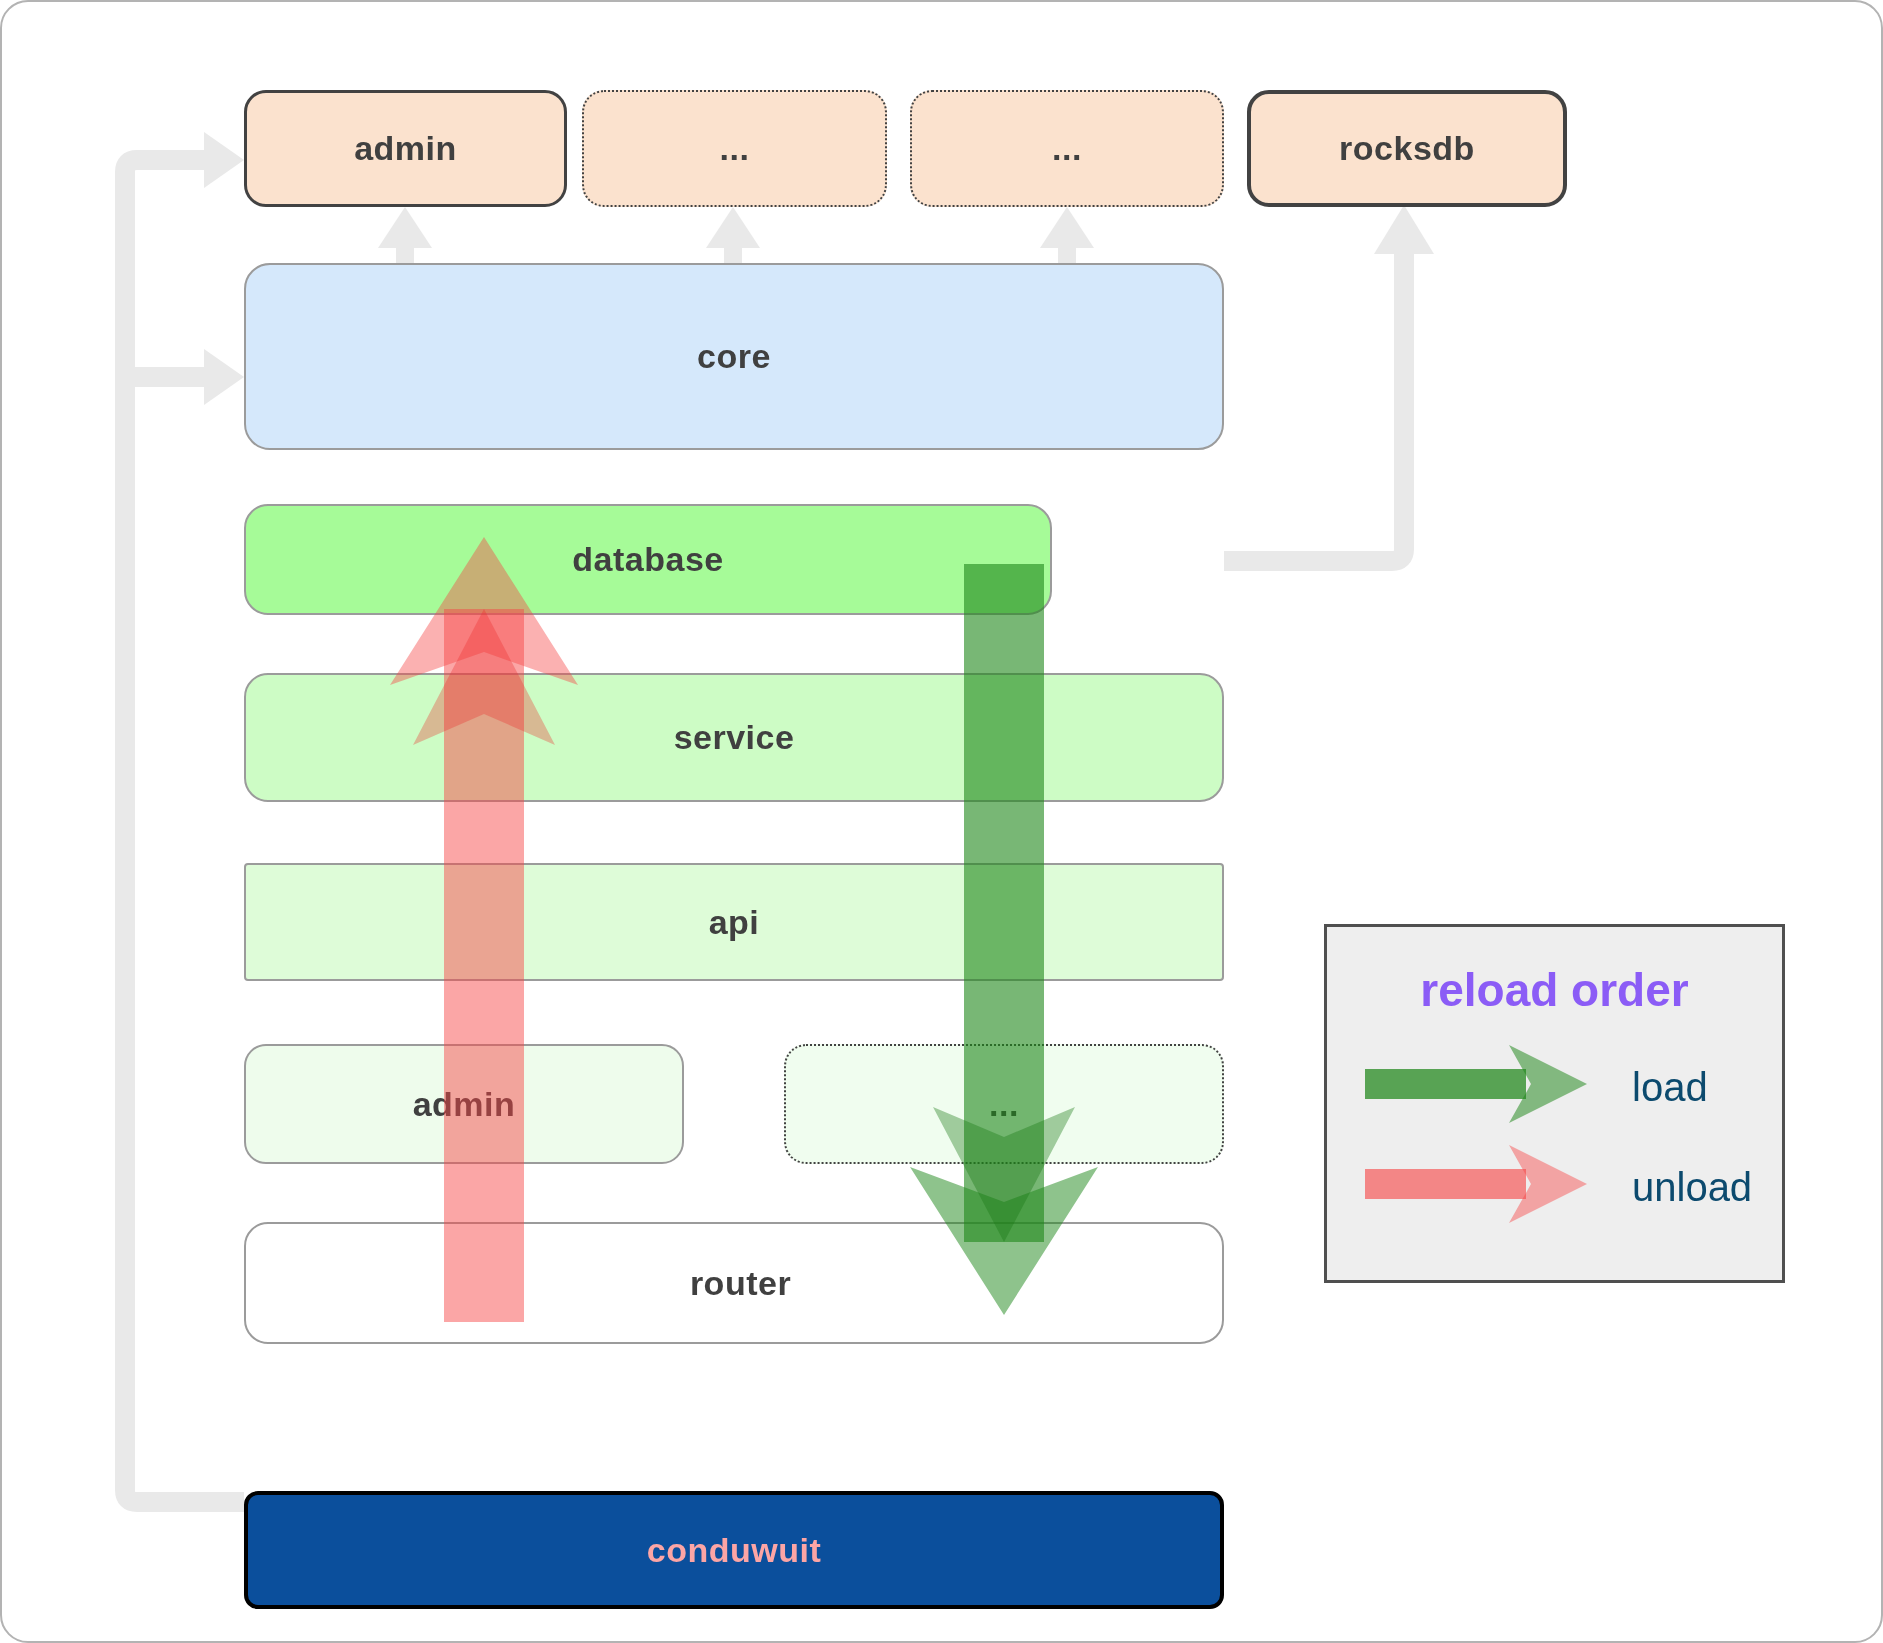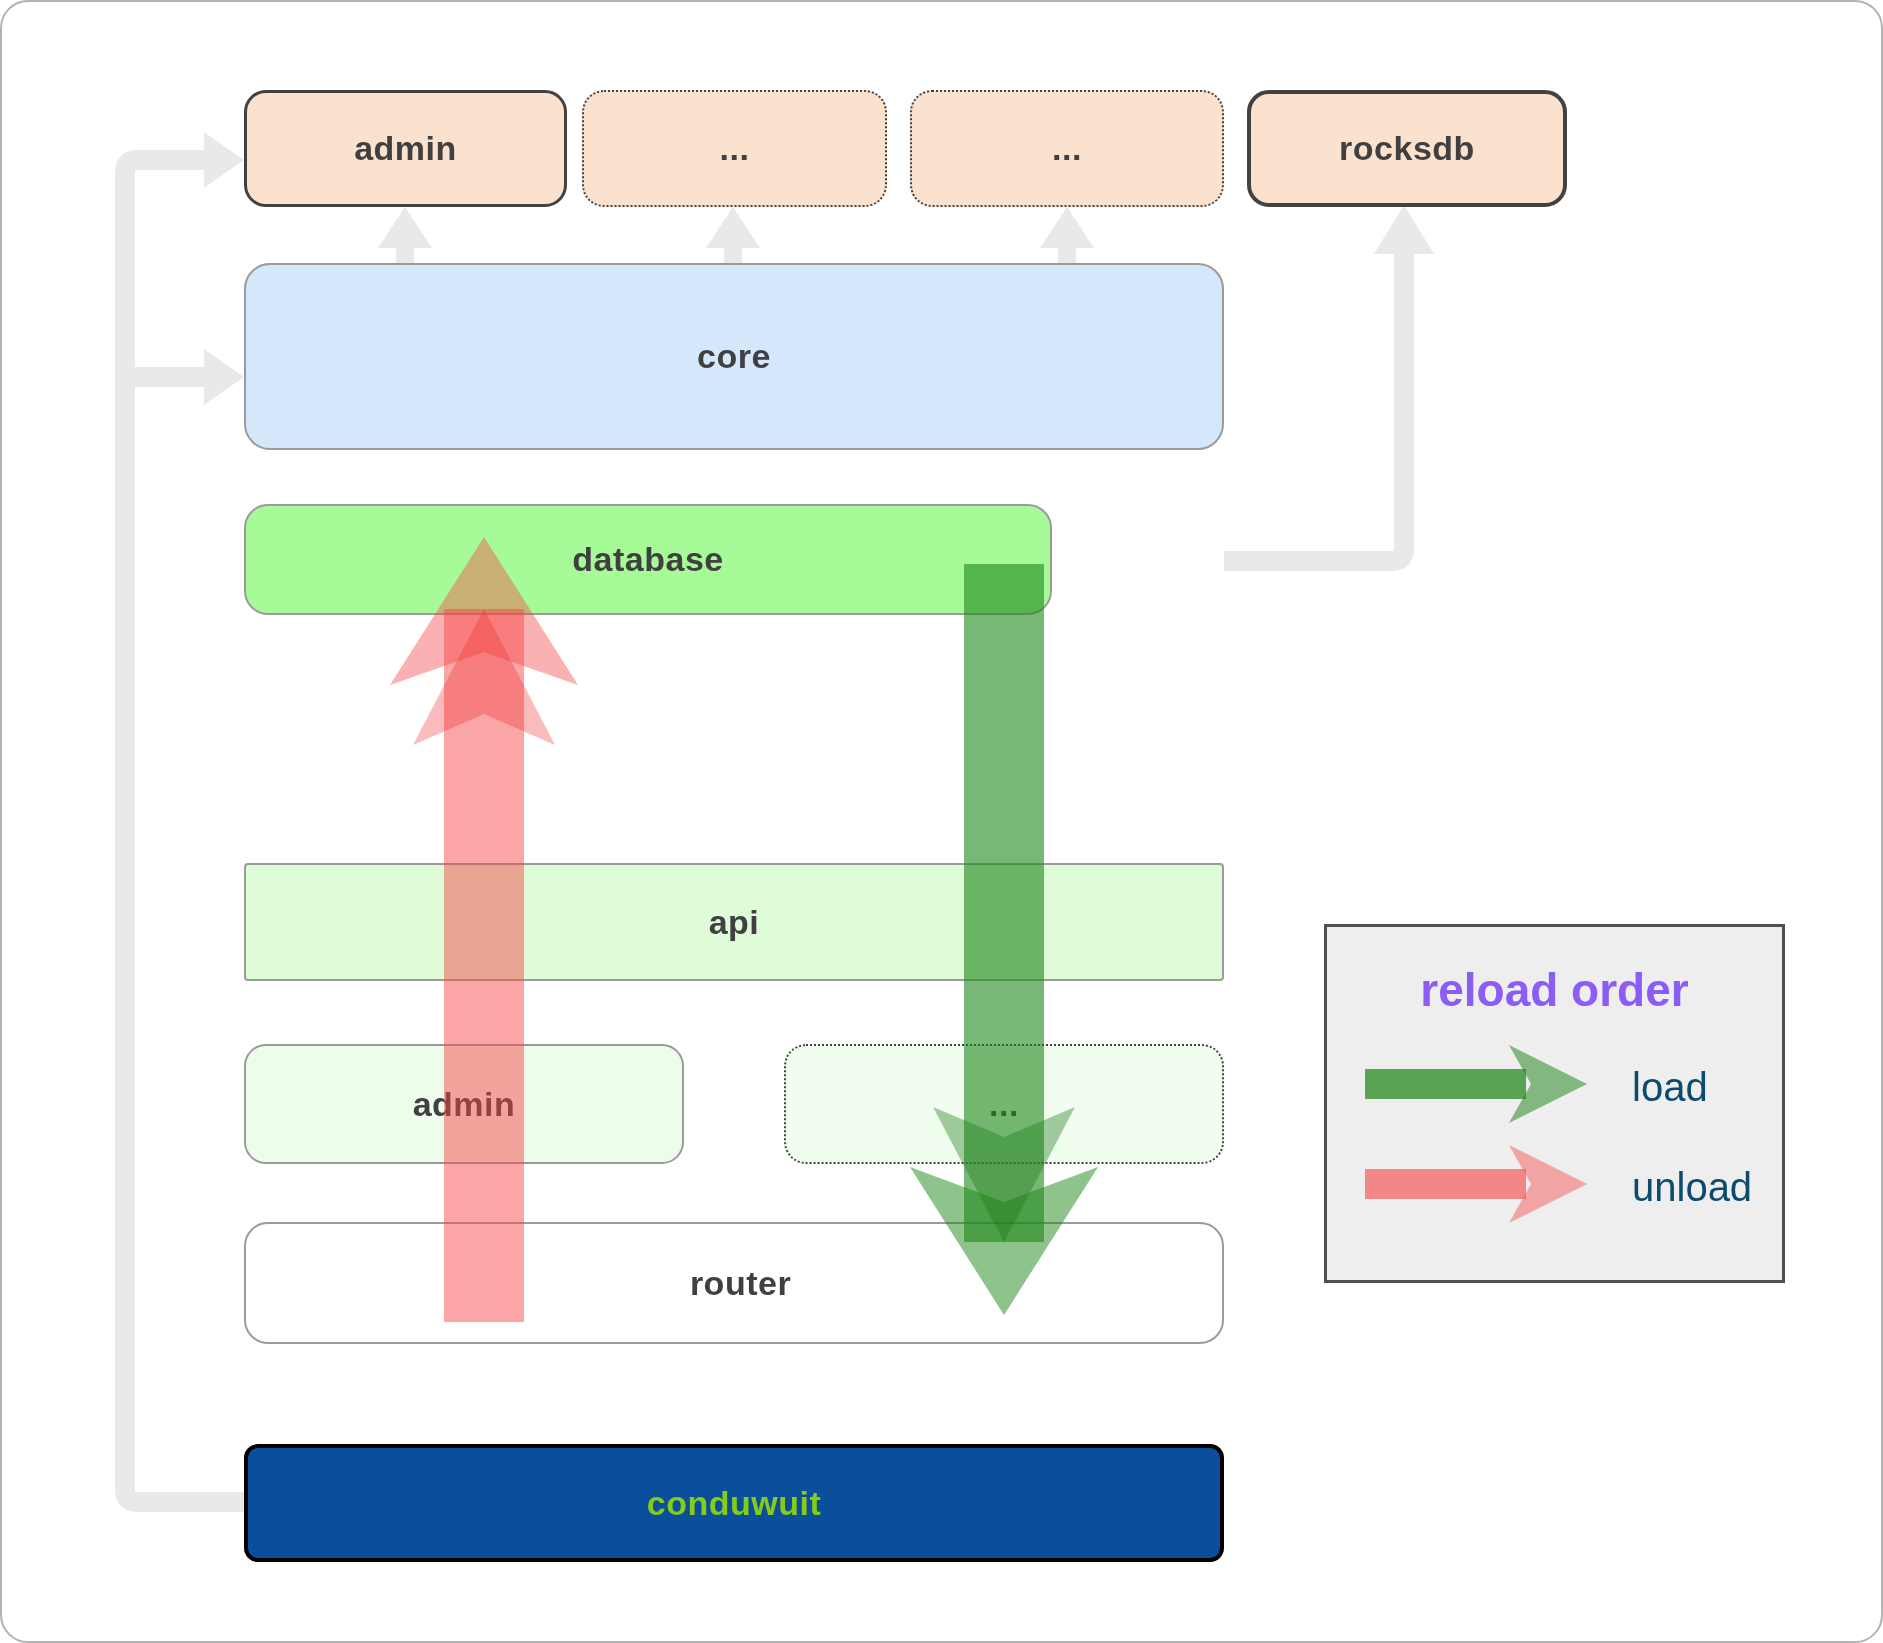--- a/index.html
+++ b/index.html
@@ -75,33 +75,36 @@
   <div class="node solid-darker n-rocksdb" style="background: rgb(251, 226, 206);">
     <span>rocksdb</span>
   </div>
 
   <div class="node solid-gray n-core" style="background: rgb(213, 232, 251);">
     <span>core</span>
   </div>
   <div class="node solid-gray n-database" style="background: rgb(166, 251, 152);">
     <span>database</span>
   </div>
+  <div class="node solid-gray n-service" style="background: rgb(205, 252, 197);">
+    <span>service</span>
+  </div>
   <div class="node solid-gray n-api" style="background: rgb(222, 252, 216);">
     <span>api</span>
   </div>
   <div class="node solid-gray n-admin" style="background: rgb(238, 252, 236);">
     <span>admin</span>
   </div>
   <div class="node dotted n-emid" style="background: rgb(240, 253, 239);">
     <span>...</span>
   </div>
   <div class="node solid-gray n-router" style="background: rgb(255, 255, 255); padding-left: 13px;">
     <span>router</span>
   </div>
-  <div class="node n-conduwuit" style="background: rgb(11, 79, 156); color: #84cc16;">
+  <div class="node n-conduwuit" style="background: rgb(11, 79, 156); color: #fca5a5; margin-top: 47px;">
     <span>conduwuit</span>
   </div>
 
   <div class="legend">
     <div class="legend-title">reload order</div>
     <div class="legend-label load">load</div>
     <div class="legend-label unload">unload</div>
   </div>
 
   <svg class="layer" width="1883" height="1643">

